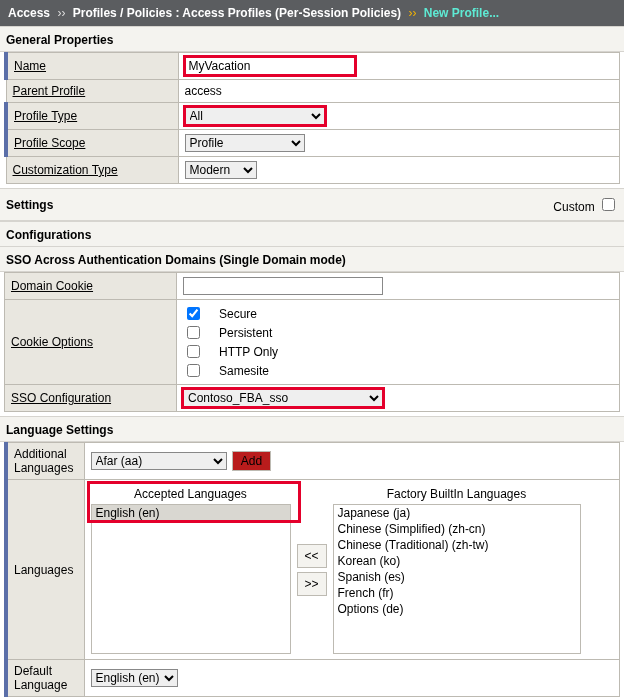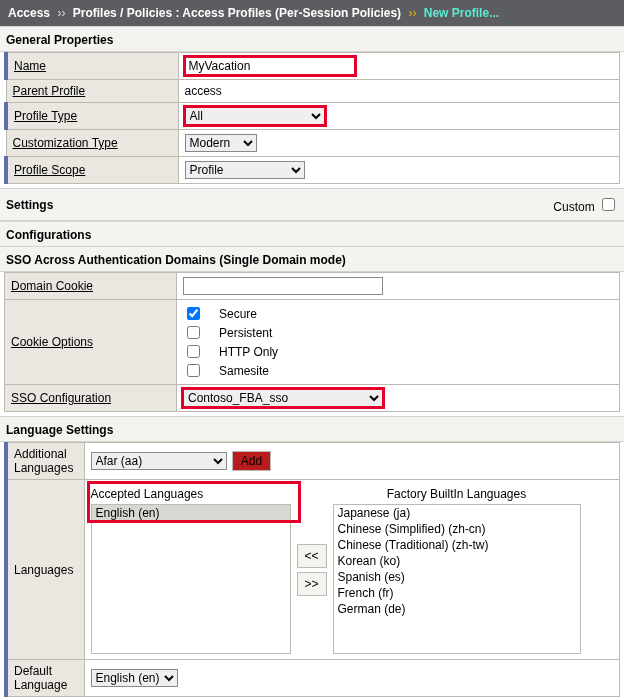--- a/index.html
+++ b/index.html
@@ -96,21 +96,21 @@
     font-size: 12px;
     text-align:left;
   }
   .lang-section td.body { background: #fff; padding: 4px 6px; }
   .lang-lists {
     display: flex;
     align-items: center;
     gap: 6px;
   }
   .list-col { display:flex; flex-direction:column; align-items:center; }
-  .list-title { font-size:12px; margin:2px 0 3px 0; }
+  .list-title { font-size:12px; margin:2px 0 3px 0; text-align:center; }
   .listbox {
     width: 230px;
     height: 150px;
     border: 1px solid #bdbab2;
     overflow-y: scroll;
     background: #fff;
     font-size:12px;
   }
   .listbox .item { padding: 1px 4px; }
   .listbox .item.sel { background: #d9d7d1; }
@@ -173,32 +173,32 @@
     <td class="lbl accent">Profile Type</td>
     <td class="val">
       <span class="hl-red">
         <select style="width:140px">
           <option>All</option>
         </select>
       </span>
     </td>
   </tr>
   <tr>
+    <td class="lbl accent">Profile Scope</td>
+    <td class="val">
+      <select style="width:120px">
+        <option>Profile</option>
+      </select>
+    </td>
+  </tr>
+  <tr>
     <td class="lbl">Customization Type</td>
     <td class="val">
       <select style="width:72px">
         <option>Modern</option>
-      </select>
-    </td>
-  </tr>
-  <tr>
-    <td class="lbl accent">Profile Scope</td>
-    <td class="val">
-      <select style="width:120px">
-        <option>Profile</option>
       </select>
     </td>
   </tr>
 </tbody>
   </table>
 
 <div class="settings-bar">
   <span class="ttl">Settings</span>
   <span>
     <span>Custom</span>
@@ -282,21 +282,21 @@
         </div>
         <div class="list-col">
           <div class="list-title">Factory BuiltIn Languages</div>
           <div class="listbox" style="width:248px" id="factory-list">
                 <div class="item">Japanese (ja)</div>
                 <div class="item">Chinese (Simplified) (zh-cn)</div>
                 <div class="item">Chinese (Traditional) (zh-tw)</div>
                 <div class="item">Korean (ko)</div>
                 <div class="item">Spanish (es)</div>
                 <div class="item">French (fr)</div>
-                <div class="item">German (de)</div>
+                <div class="item">Options (de)</div>
               </div>
         </div>
       </div>
     </td>
   </tr>
   <tr>
     <td class="side">Default Language</td>
     <td class="body">
       <select>
         <option>English (en)</option>

